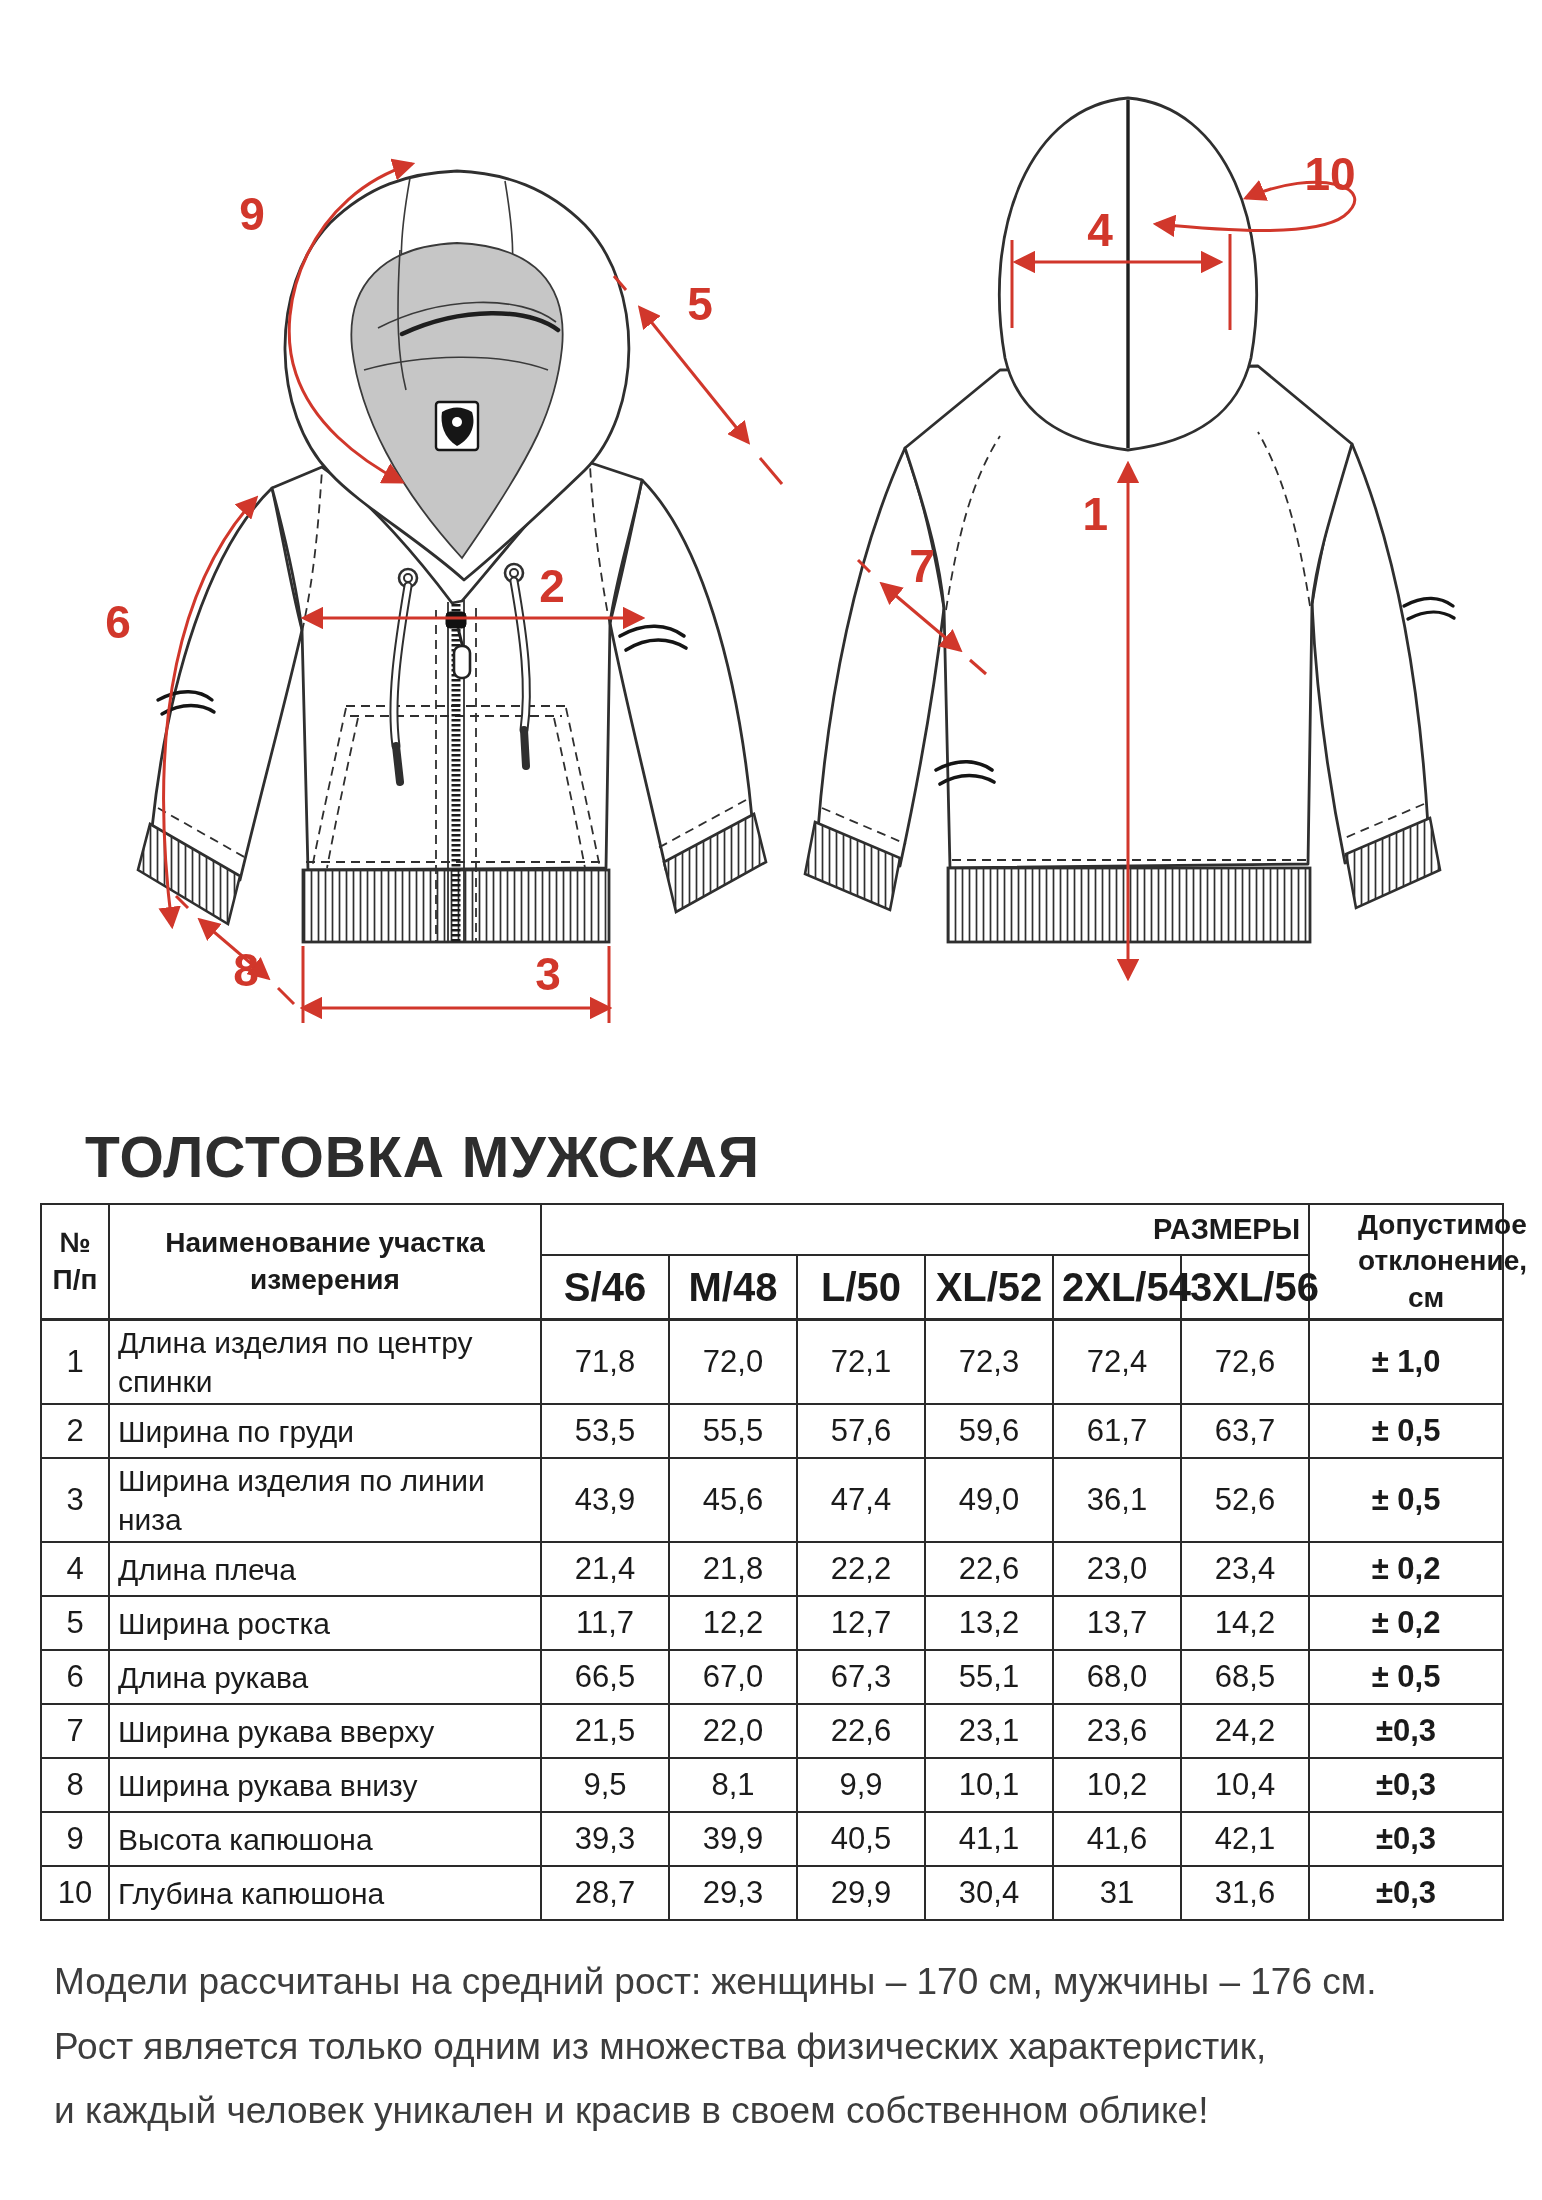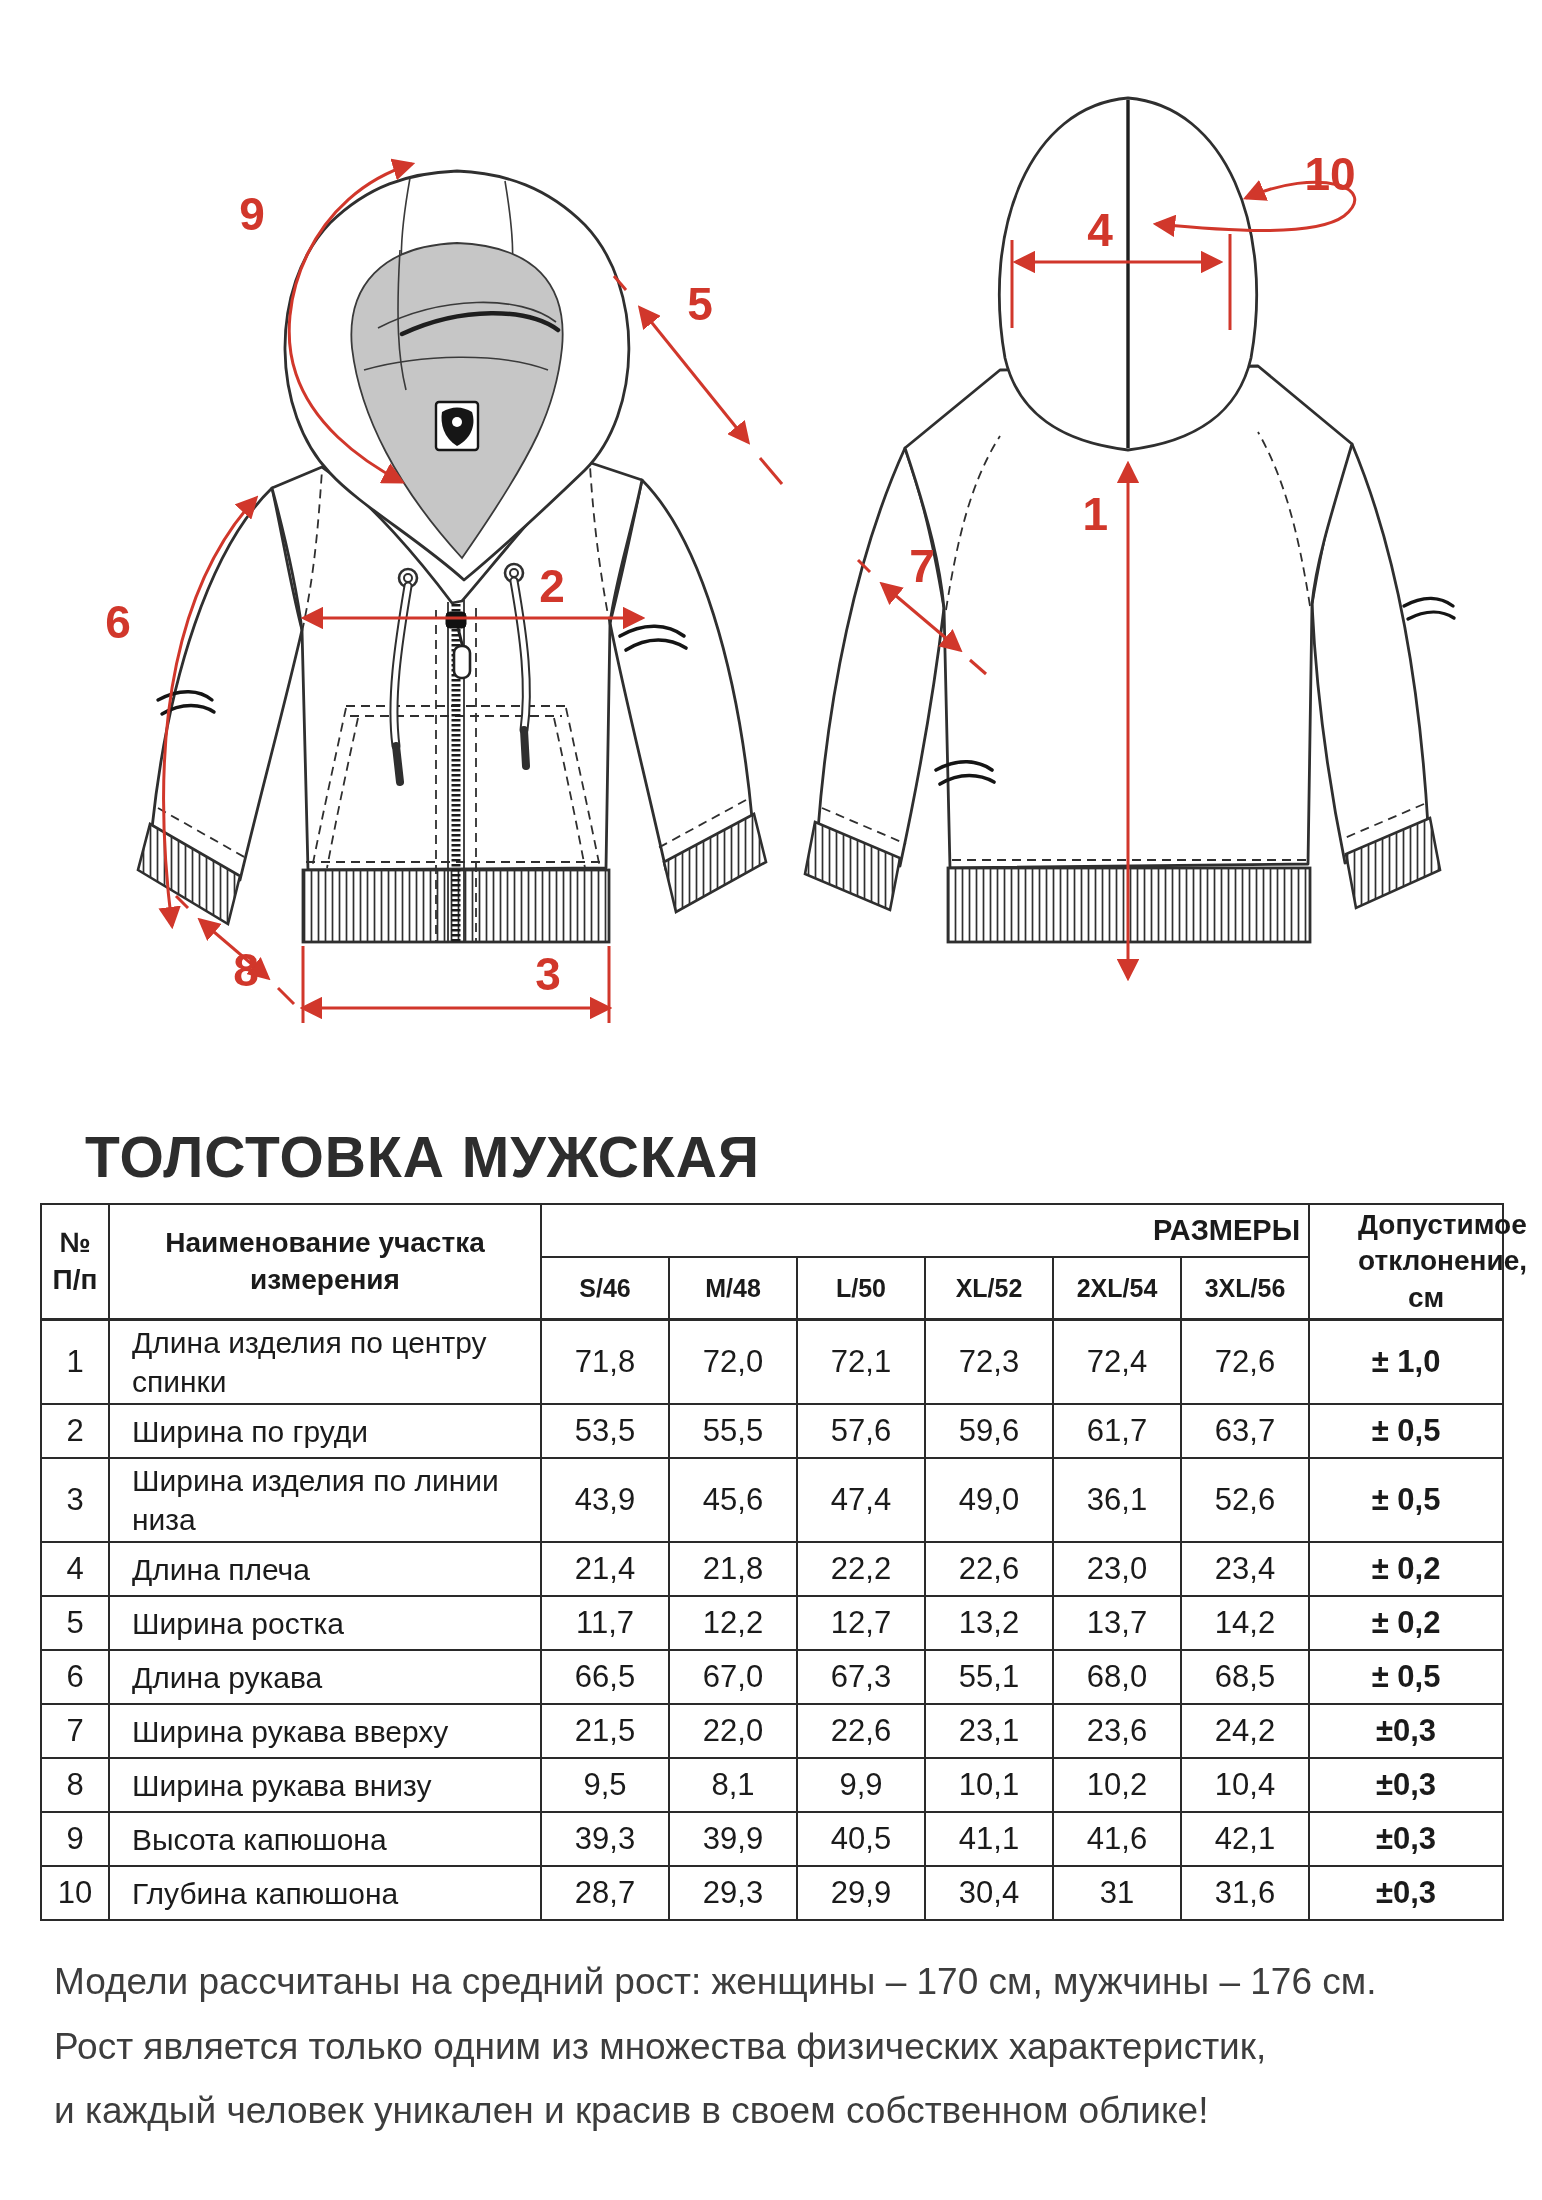--- a/index.html
+++ b/index.html
@@ -23,24 +23,24 @@
   }
   
   .size-table-wrap{position:absolute;left:40px;top:1203px;width:1462px;}
   table.size-table{border-collapse:collapse;table-layout:fixed;width:1462px;}
   .size-table th,.size-table td{
     border:2px solid #2a2a2a;padding:2px 8px;vertical-align:middle;
     text-align:center;line-height:1.3;color:#1b1b1b;
   }
   .size-table thead th{font-weight:bold;font-size:28px;}
   .size-table thead .h-sizes{font-size:29px;height:40px;text-align:right;}
-  .size-table thead .h-size{font-size:25px;height:48px;}
+  .size-table thead .h-size{font-size:40px;height:48px;}
   .size-table thead .h-tol{font-size:28px;padding-left:48px;}
   .size-table tbody td{font-size:31px;height:48px;}
-  .size-table tbody td.c-name{text-align:left;font-size:30px;padding-left:22px;}
+  .size-table tbody td.c-name{text-align:left;font-size:30px;padding-left:8px;}
   .size-table tbody td.c-tol{font-weight:bold;}
   .size-table tbody tr:first-child td{border-top-width:3px;}
   
   .footer-note{
     position:absolute;left:42px;top:1944px;width:1470px;
     font-size:37px;line-height:1.42;color:#3d3d3d;
   }
   .footer-note p{margin:12px;}
 </style>
 </head>

